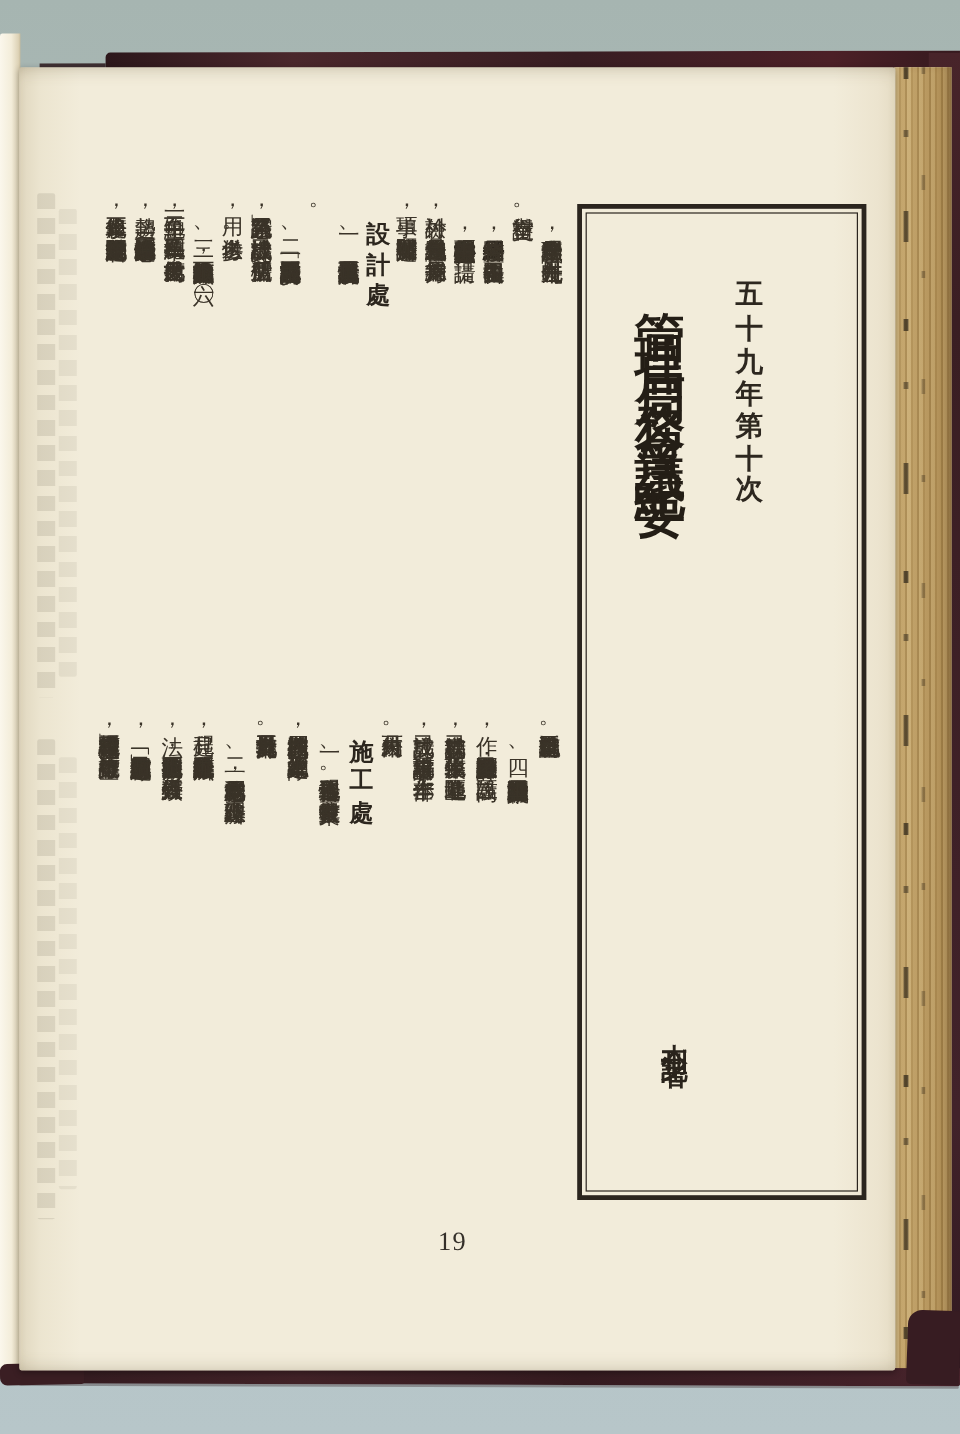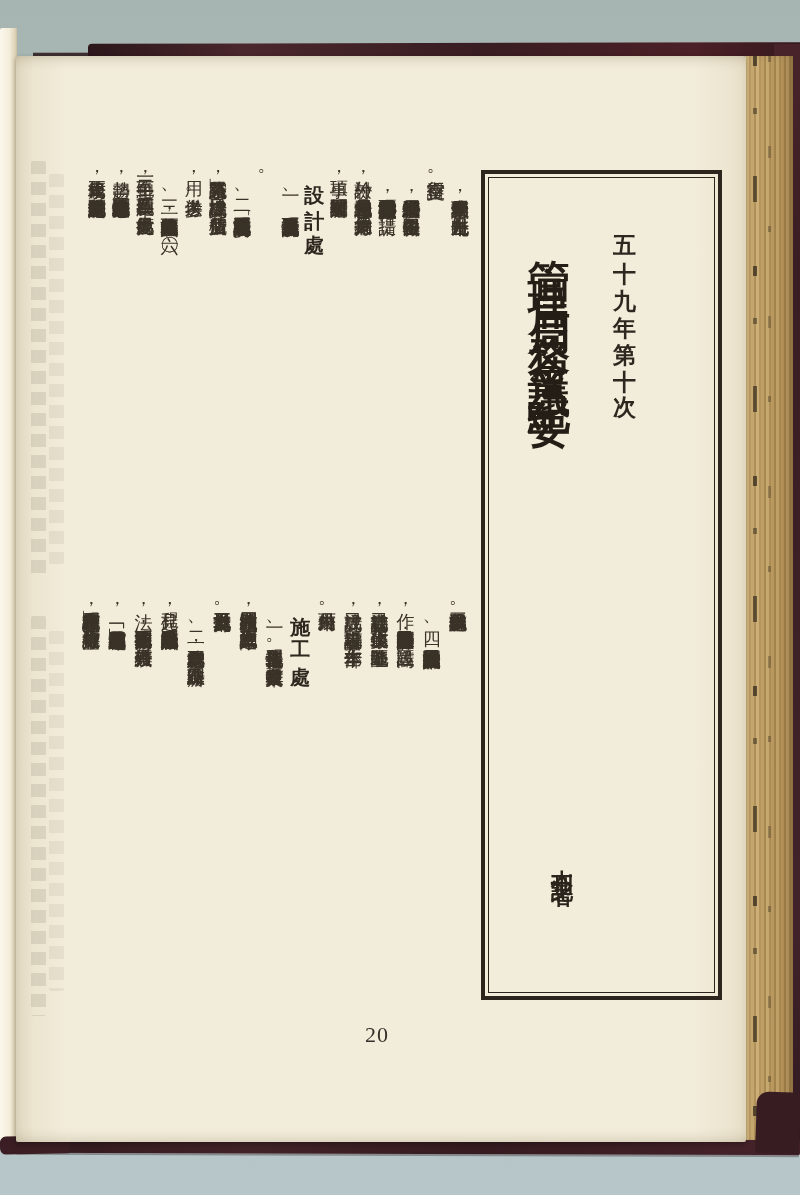--- a/index.html
+++ b/index.html
@@ -177,15 +177,15 @@
         <p class="col-para">一、報告各地工程進展情形。其中較重要有世銀案</p>
         <p class="col-cont">擴充微波幹線系統四四四路，業經第五工程總隊趕工，</p>
         <p class="col-cont">於九月廿五日提前全部完工。</p>
         <p class="col-para">二、查本處爲配合本局業務急增，及時辦理線路工</p>
         <p class="col-cont">程起見，除線路土木工程早於五十八年六月擬訂發包辦</p>
         <p class="col-cont">法，公開招商承辦人孔管道兩項工程，獲有優異績效外</p>
         <p class="col-cont">，爲顧及國內目前尙缺乏具有「立桿」「佈放電纜」「</p>
         <p class="col-cont">接續電纜」等工程經驗之廠商，經再擬訂「電信架空線</p>
       </div>
 
-    <div class="page-num">20</div>
+    <div class="page-num">19</div>
   </div>
 </div>
 
 </body></html>

